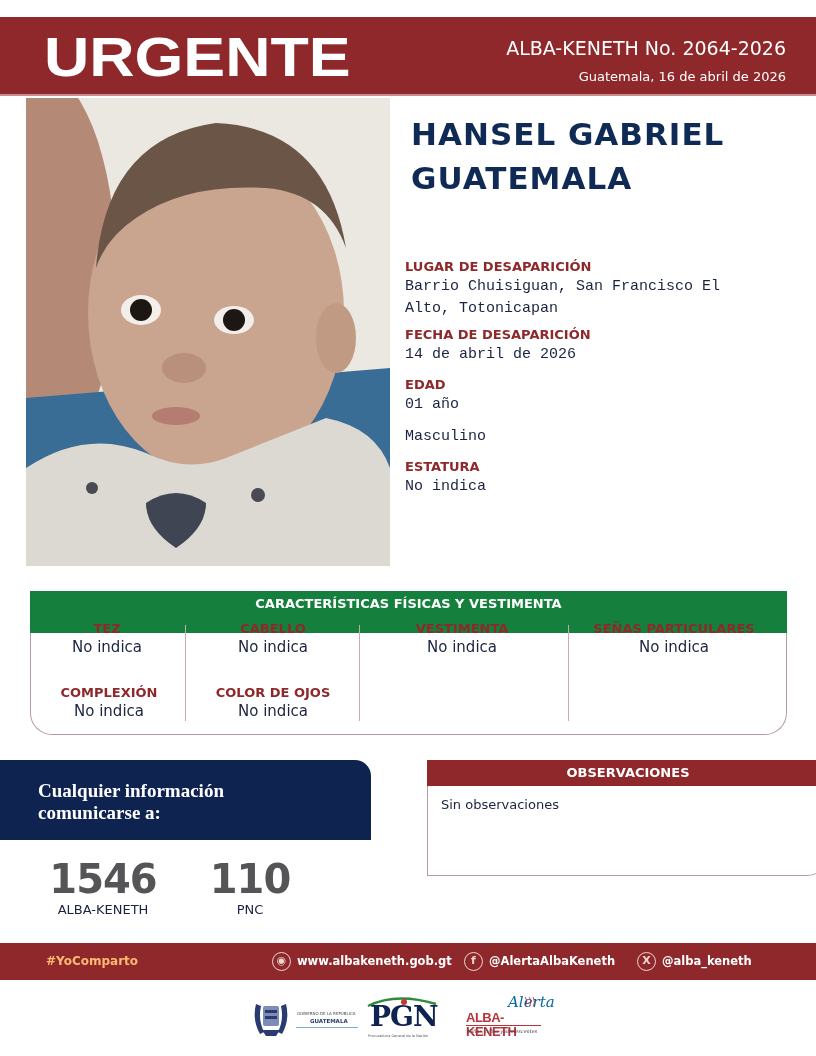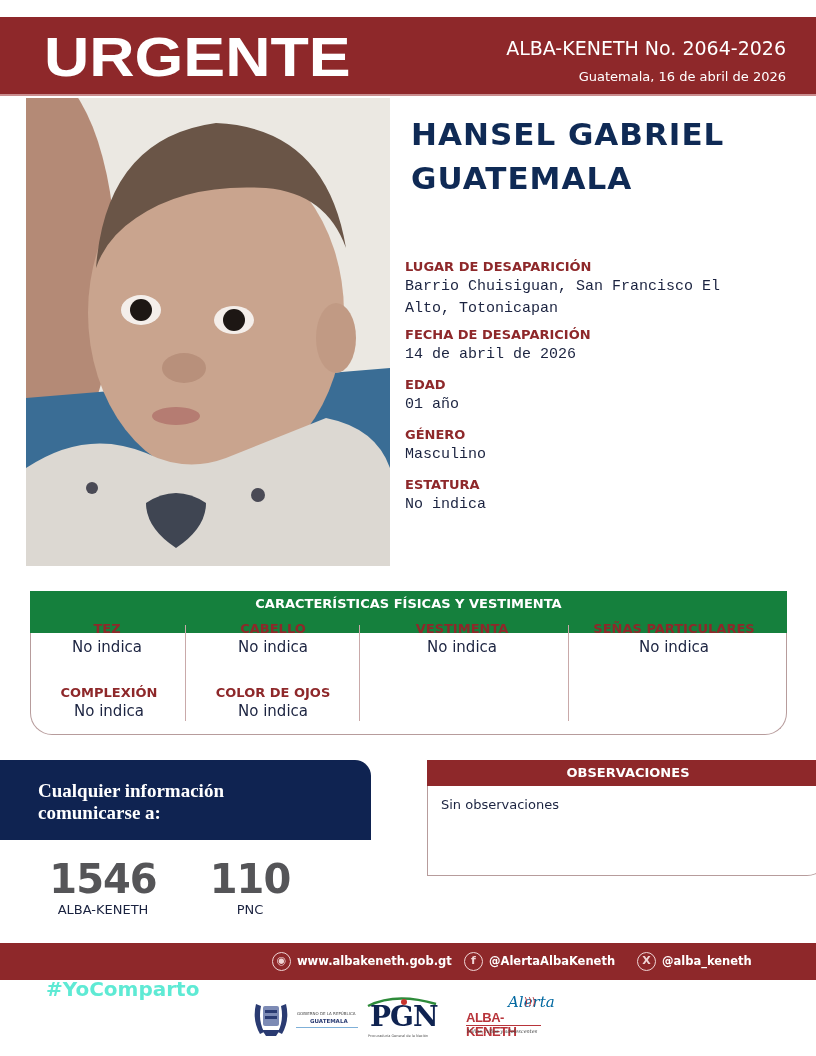--- a/index.html
+++ b/index.html
@@ -37,21 +37,21 @@
   .phone-num { font-family:"DejaVu Sans", sans-serif; font-weight:bold; font-size:40px; line-height:46px; color:#555558; letter-spacing:-1px; }
   .phone-label { font-family:"DejaVu Sans", sans-serif; font-size:13px; color:#1b2340; line-height:16px; }
 
   
   .obs { position:absolute; left:386px; top:760px; width:402px; height:116px; border:1px solid #b79c9c; border-top:none; border-radius:0 0 22px 0;margin-left:41px; }
   .obs-head { height:26px; background:#8e282a; color:#fff; text-align:center; font-family:"DejaVu Sans", sans-serif; font-size:13px; font-weight:bold; line-height:26px; margin:0 -1px; }
   .obs-text { padding:11px 0 0 13px; font-family:"DejaVu Sans", sans-serif; font-size:13px; color:#1b2340; }
 
   
   .footer-bar { position:absolute; left:0; top:943px; width:816px; height:37px; background:#8e282a; }
-  .hashtag { position:absolute; left:46px; top:5px; font-family:"DejaVu Sans", sans-serif; font-weight:bold; font-size:20px; color:#5eead4; line-height:26px;margin-top:28px; }
+  .hashtag { position:absolute; left:46px; top:5px; font-family:"DejaVu Sans", sans-serif; font-weight:bold; font-size:12px; color:#fdba74; line-height:26px; }
   .social { position:absolute; top:8px; display:flex; align-items:center; gap:6px; color:#fff; font-family:"DejaVu Sans", sans-serif; font-weight:bold; font-size:11.5px; line-height:20px; }
   .social .ico { width:19px; height:19px; border-radius:50%; border:1.5px solid #f0d5d5; display:flex; align-items:center; justify-content:center; font-size:11px; color:#f0d5d5; }
 
   
   .logos { position:absolute; left:250px; top:994px; width:300px; height:50px; }
   .logo { position:absolute; }
 </style>
 </head>
 <body>
 
@@ -96,21 +96,20 @@
   <div>GUATEMALA</div>
 </div>
 
 <div class="info">
   <div class="info-label">LUGAR DE DESAPARICIÓN</div>
   <div class="info-value" style="width:360px;">Barrio Chuisiguan, San Francisco El Alto, Totonicapan</div>
   <div class="info-label">FECHA DE DESAPARICIÓN</div>
   <div class="info-value" style="margin-bottom:10px;">14 de abril de 2026</div>
   <div class="info-label">EDAD</div>
   <div class="info-value" style="margin-bottom:10px;">01 año</div>
-  <div class="info-label">GÉNERO</div>
   <div class="info-value" style="margin-bottom:10px;">Masculino</div>
   <div class="info-label">ESTATURA</div>
   <div class="info-value">No indica</div>
 </div>
 
 <div class="chars">
   <div class="chars-head">CARACTERÍSTICAS FÍSICAS Y VESTIMENTA</div>
 
   <div class="col" style="left:14px; width:124px;">
     <div class="c-label">TEZ</div>

